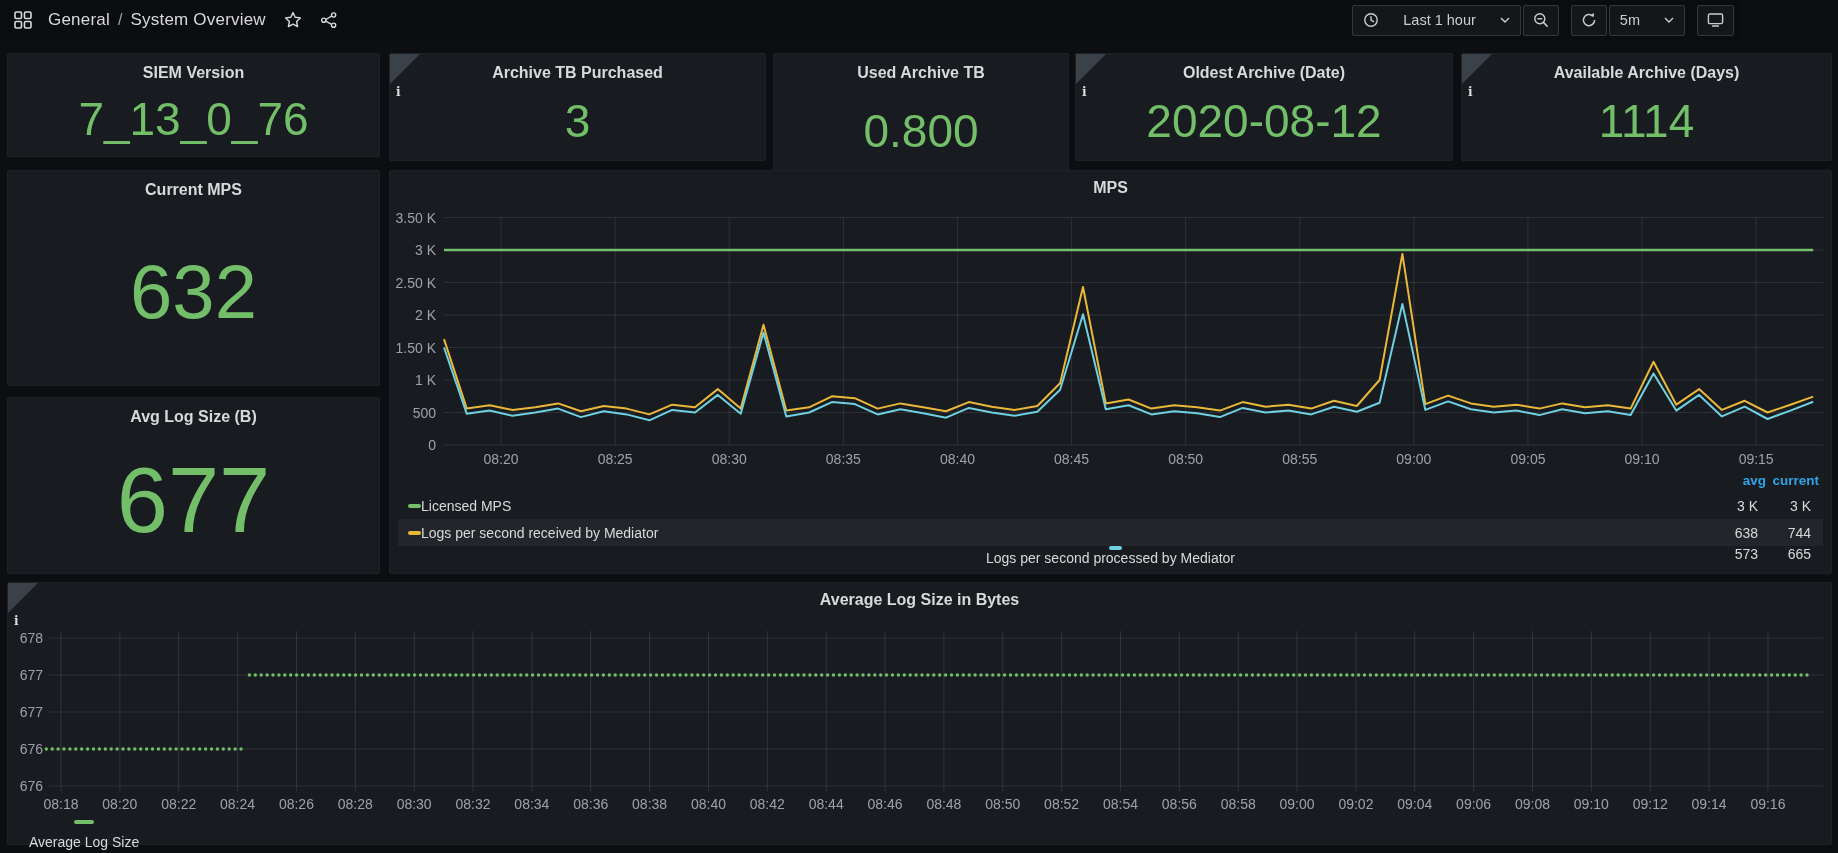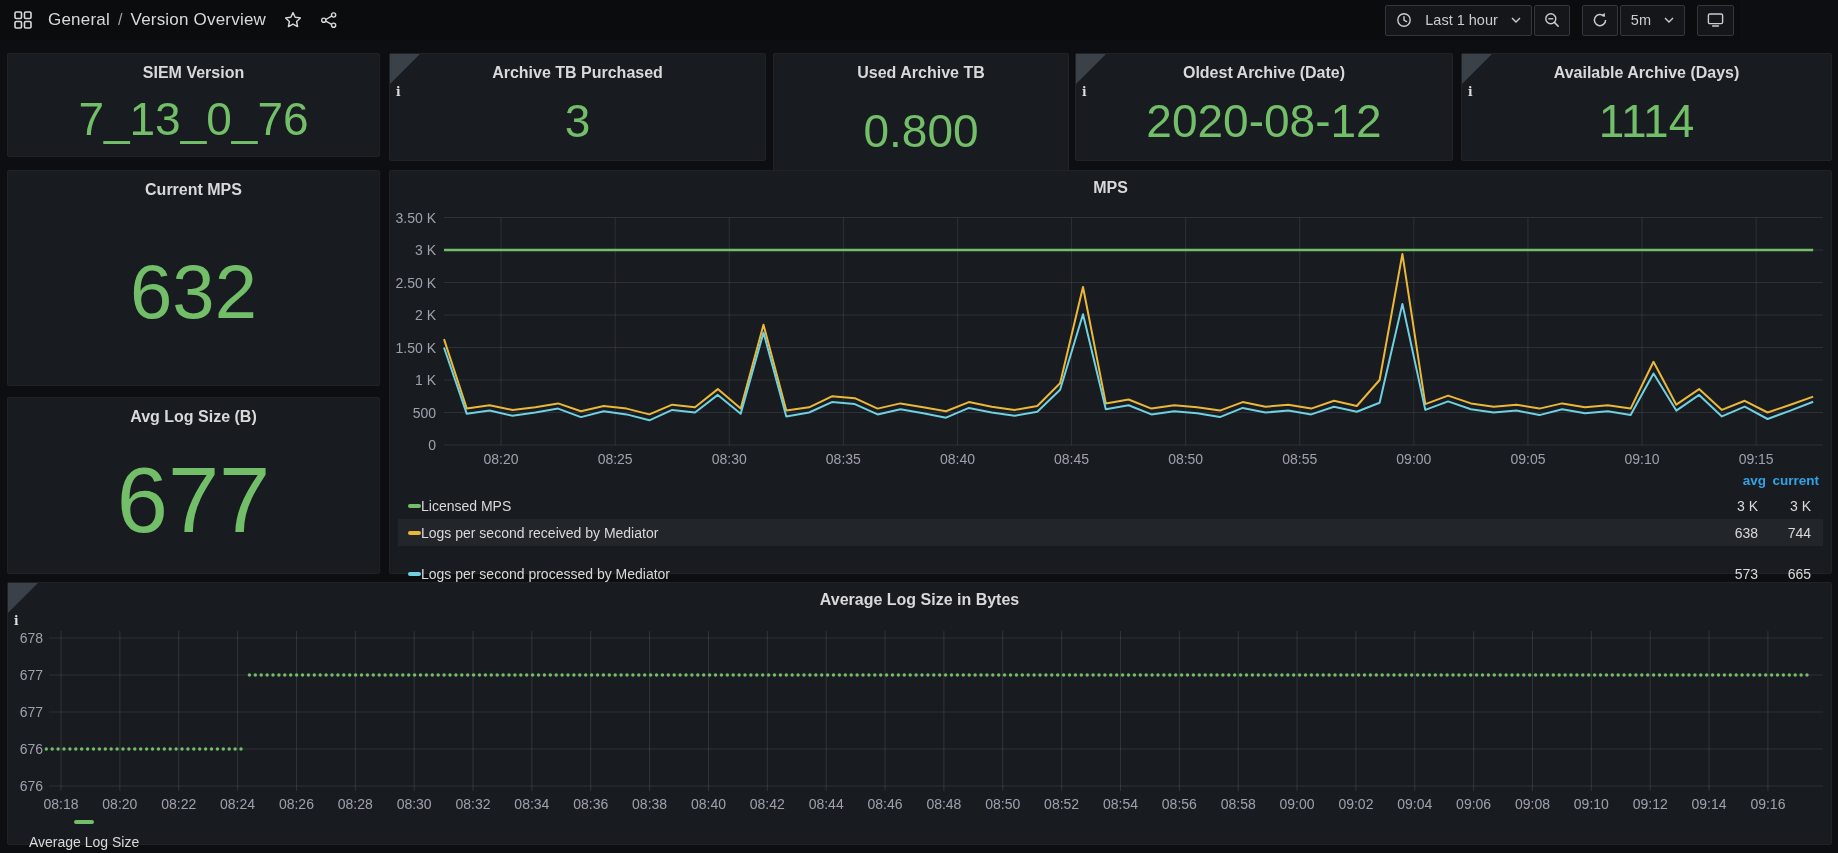--- a/index.html
+++ b/index.html
@@ -7,21 +7,21 @@
   body { font-family:"Liberation Sans","DejaVu Sans",sans-serif; color:#d8d9da; }
   #app { position:relative; width:1838px; height:853px; background:#0d0e12; overflow:hidden; }
 
   
   .topbar { position:absolute; left:0; top:0; width:1740px; height:40px; background:#0b0c0e; display:flex; align-items:center; }
   .tb-left { display:flex; align-items:center; gap:14px; padding-left:12px; }
   .crumb { font-size:17px; color:#d8d9da; letter-spacing:.2px; cursor:pointer; }
   .crumb-sep { color:#9fa2a7; font-size:16px; }
   .tb-icon { display:flex; align-items:center; justify-content:center; width:22px; height:22px; cursor:pointer; }
   .tb-right { position:absolute; right:6px; top:4px; height:32px; display:flex; align-items:center; gap:2px; }
-  .tb-btn { height:31px; display:flex; align-items:center; gap:13px; padding:0 10px; background:#141619; border:1px solid #33363c; border-radius:2px; color:#c9ccd1; font-size:14.5px; font-weight:500; cursor:pointer; white-space:nowrap; }
+  .tb-btn { height:31px; display:flex; align-items:center; gap:24px; padding:0 10px; background:#141619; border:1px solid #33363c; border-radius:2px; color:#c9ccd1; font-size:14.5px; font-weight:500; cursor:pointer; white-space:nowrap; }
   .tb-gap { width:8px; }
   svg.ic { display:block; }
 
   
   .panel { position:absolute; background:#181b1f; border:1px solid #202226; border-radius:2px; }
   .panel-title { position:absolute; left:0; right:0; top:8px; text-align:center; font-size:16px; font-weight:600; color:#d8d9da; cursor:pointer; }
   .info-corner { position:absolute; left:0; top:0; width:0; height:0; border-top:30px solid #3b4149; border-right:30px solid transparent; }
   .info-i { position:absolute; left:6px; top:2px; font-family:"DejaVu Serif",serif; font-style:normal; font-weight:700; font-size:12px; color:#dcdee1; line-height:1; }
 
   .stat-panel { display:flex; flex-direction:column; align-items:center; }
@@ -62,21 +62,21 @@
               <rect x="1" y="1" width="6.5" height="6.5" rx="1.2"></rect>
               <rect x="10.5" y="1" width="6.5" height="6.5" rx="1.2"></rect>
               <rect x="1" y="10.5" width="6.5" height="6.5" rx="1.2"></rect>
               <rect x="10.5" y="10.5" width="6.5" height="6.5" rx="1.2"></rect>
             </g>
           </svg>
       </span>
       <span style="display:flex;gap:8px;align-items:center;">
         <span class="crumb">General</span>
         <span class="crumb crumb-sep">/</span>
-        <span class="crumb">Version Overview</span>
+        <span class="crumb">System Overview</span>
       </span>
       <span class="tb-icon" style="margin-left:2px;">
         <svg class="ic" width="18" height="18" viewBox="0 0 18 18">
             <polygon points="9,1.6 11.2,6.3 16.4,6.9 12.6,10.5 13.6,15.6 9,13.1 4.4,15.6 5.4,10.5 1.6,6.9 6.8,6.3" fill="none" stroke="#d8d9da" stroke-width="1.4" stroke-linejoin="round"></polygon>
           </svg>
       </span>
       <span class="tb-icon">
         <svg class="ic" width="18" height="18" viewBox="0 0 18 18">
             <g stroke="#d8d9da" stroke-width="1.4" fill="none">
               <line x1="5" y1="9" x2="12.4" y2="4.6"></line>
@@ -244,21 +244,21 @@
         <span class="lg-label">Licensed MPS</span>
         <span class="lg-val-avg">3 K</span>
         <span class="lg-val-cur">3 K</span>
       </div>
       <div class="lg-row hl" style="top:52px;">
         <span class="lg-dash" style="background:#eab839;"></span>
         <span class="lg-label">Logs per second received by Mediator</span>
         <span class="lg-val-avg">638</span>
         <span class="lg-val-cur">744</span>
       </div>
-      <div class="lg-row" style="top:93px;">
+      <div class="lg-row" style="top:79px;flex-direction:column;">
         <span class="lg-dash" style="background:#6ed0e0;"></span>
         <span class="lg-label">Logs per second processed by Mediator</span>
         <span class="lg-val-avg">573</span>
         <span class="lg-val-cur">665</span>
       </div>
     </div>
   </div>
 
   <div class="panel" style="left:7px;top:582px;width:1825px;height:263px;">
     <div class="info-corner">

